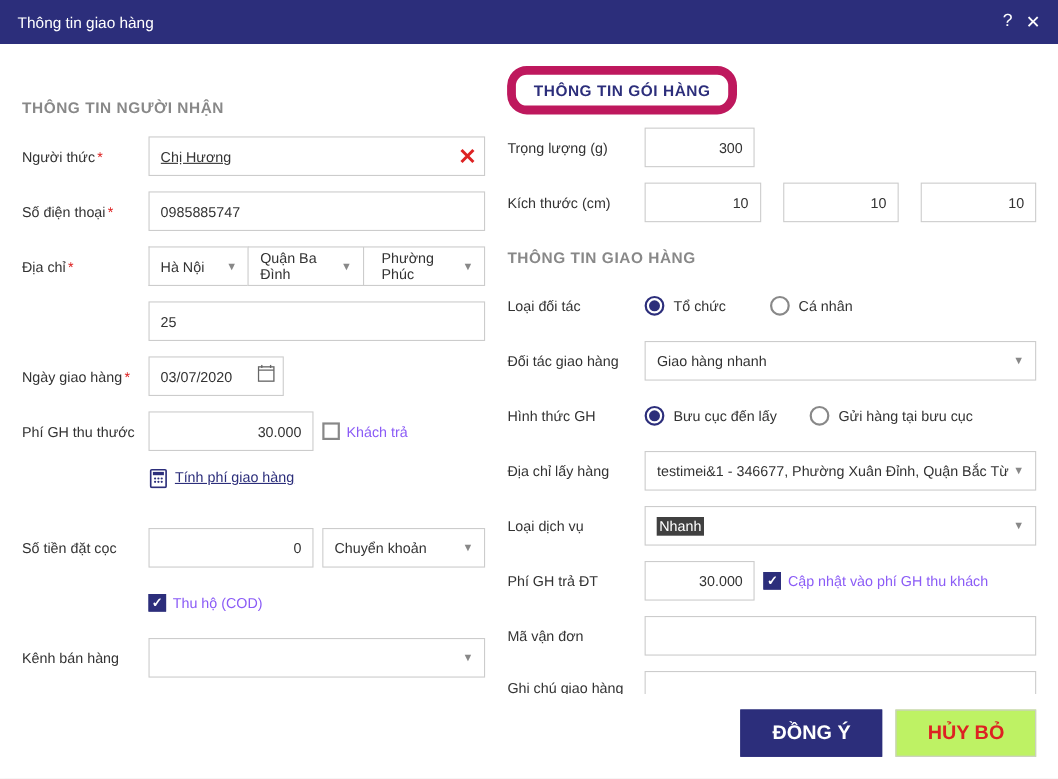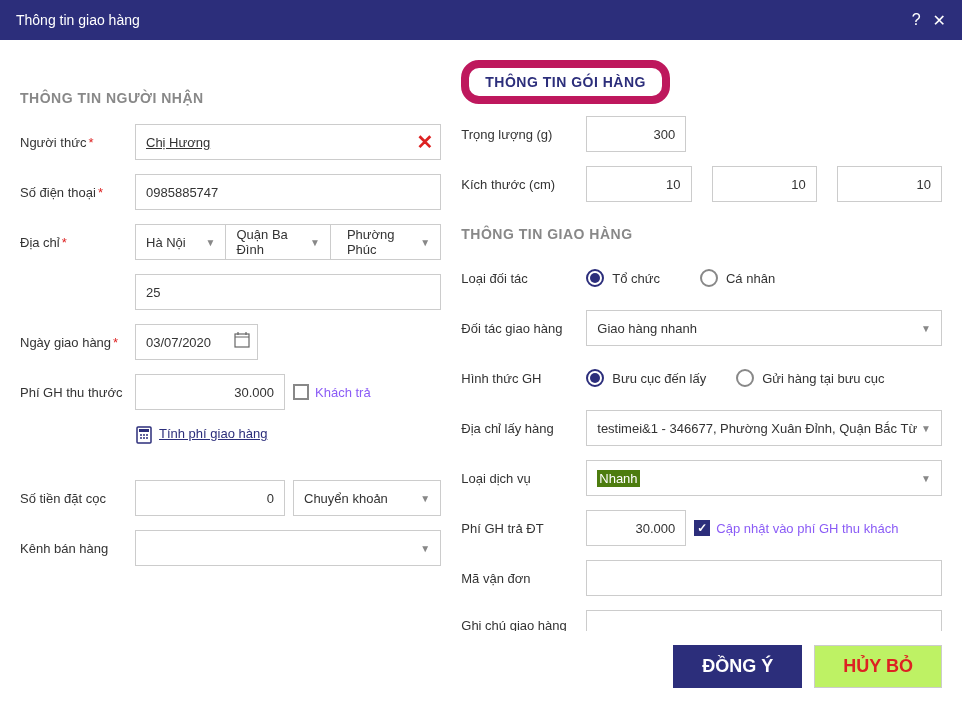--- a/index.html
+++ b/index.html
@@ -38,21 +38,21 @@
 .radio-circle.selected { border-color: #2c2e7b; }
 .radio-circle.selected::after { content: ""; width: 10px; height: 10px; background: #2c2e7b; border-radius: 50%; }
 .link-row { display: flex; align-items: flex-start; gap: 6px; margin-left: 0; margin-bottom: 14px; }
 .link-icon { width: 18px; height: 18px; display: inline-flex; align-items: center; justify-content: center; }
 .link-text { color: #2c2e7b; text-decoration: underline; font-size: 13px; cursor: pointer; }
 .addr-selects { display: flex; gap: 0; flex: 1; }
 .addr-selects .select-box { border-right: none; }
 .addr-selects .select-box:last-child { border-right: 1px solid #ccc; padding-left: 16px; }
 .dim-inputs { display: flex; gap: 20px; flex: 1; }
 .dim-inputs input { text-align: right; }
-.selected-text { background: #4d7c0f; color: #fff; padding: 1px 2px; }
+.selected-text { background: #404040; color: #fff; padding: 1px 2px; }
 textarea { width: 100%; height: 60px; resize: none; }
 .footer { display: flex; justify-content: flex-end; gap: 12px; padding: 14px 20px 20px 20px; }
 .btn { padding: 10px 28px; font-size: 18px; font-weight: bold; cursor: pointer; border: 1px solid; }
 .btn-primary { background: #2c2e7b; color: #fff; border-color: #2c2e7b; }
 .btn-secondary { background: #bef264; color: #d22; border-color: #ccc; }
 .readonly-field { background: #f5f5f5; }
 .col-right .label { width: 125px; }
 </style>
 </head>
 <body>
@@ -162,20 +162,29 @@
         <div class="label">Số tiền đặt cọc</div>
         <div class="field-area">
           <input type="text" class="num" style="width: 150px;" value="0">
           <div class="select-box" style="flex:1">
               <span>Chuyển khoản</span>
               <span class="caret">▼</span>
             </div>
         </div>
       </div>
 
+      <div class="row">
+        <div class="label"></div>
+        <div class="field-area">
+          <div class="checkbox">
+            <div class="checkbox-box checked"></div>
+            <span>Thu hộ (COD)</span>
+          </div>
+        </div>
+      </div>
 
       <div class="row">
         <div class="label">Kênh bán hàng</div>
         <div class="field-area">
           <div class="select-box" style="flex:1">
               <span></span>
               <span class="caret">▼</span>
             </div>
         </div>
       </div>

